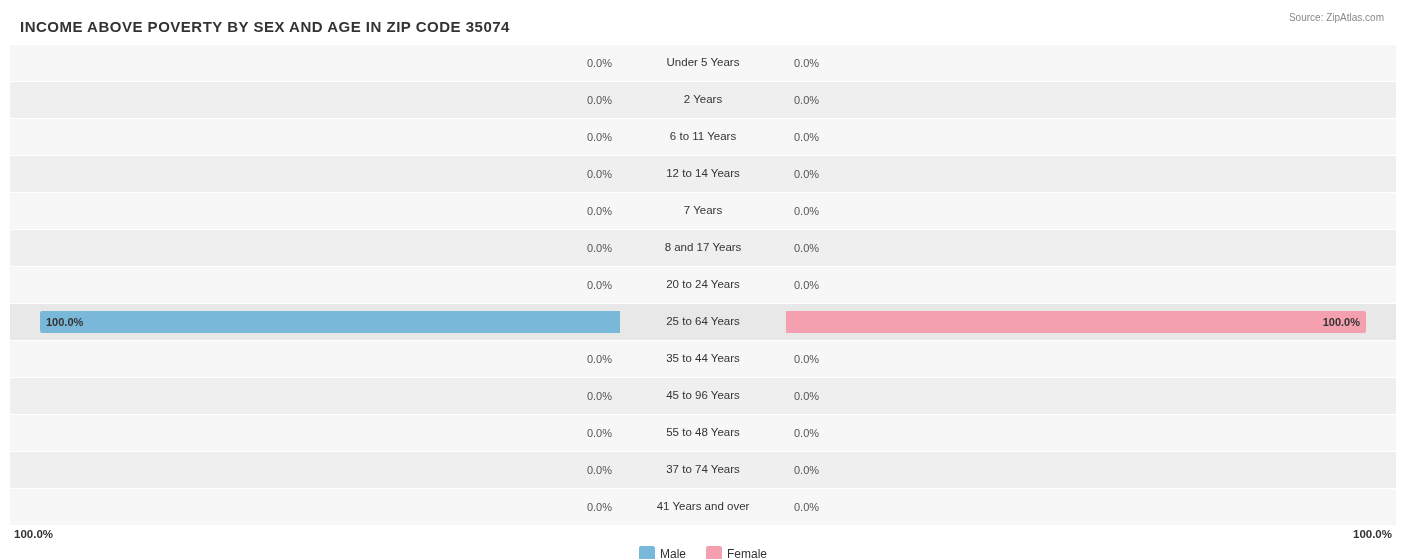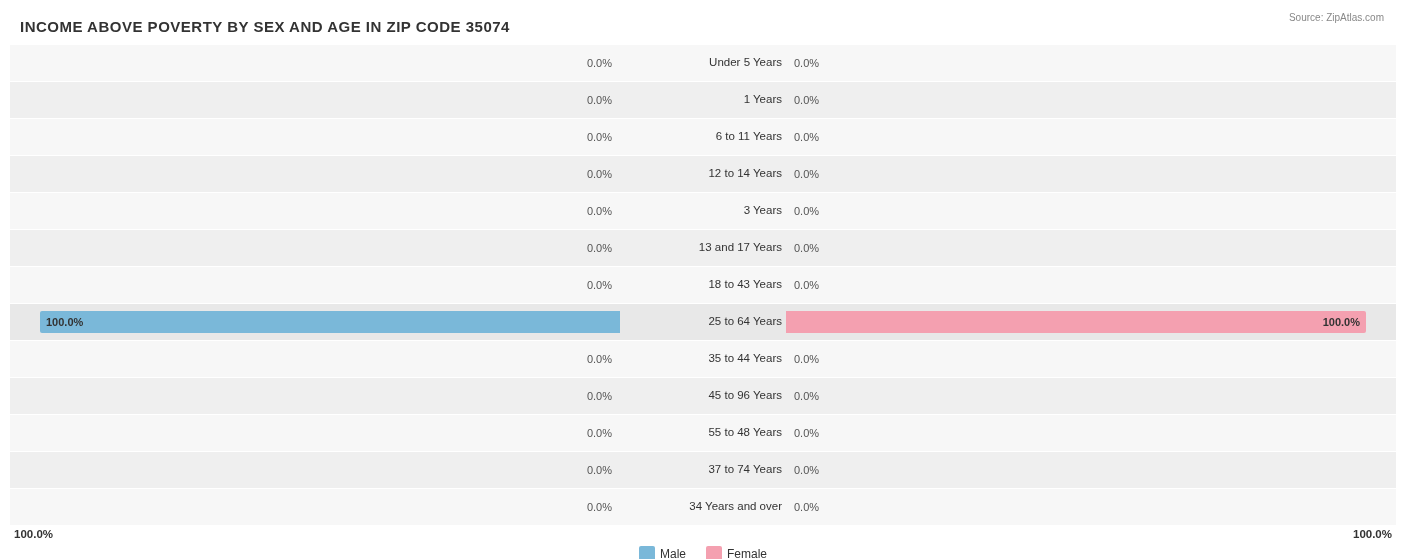--- a/index.html
+++ b/index.html
@@ -65,21 +65,21 @@
     .right-section {
       width: 620px;
       display: flex;
       align-items: center;
       justify-content: flex-start;
       height: 100%;
       position: relative;
     }
     .center-label {
       width: 166px;
-      text-align: right;
+      text-align: center;
       font-size: 11.5px;
       color: #333;
       font-weight: normal;
       z-index: 2;
       flex-shrink: 0;
       line-height: 1.2;
       padding: 0 4px;
     }
     .bar-blue {
       height: 22px;
@@ -177,21 +177,21 @@
         <div class="right-section">
           <div class="bar-pink zero-bar"></div>
           <span class="bar-value-right">0.0%</span>
         </div>
       </div>
       <div class="bar-row">
         <div class="left-section">
           <span class="bar-value-left">0.0%</span>
           <div class="bar-blue zero-bar"></div>
         </div>
-        <div class="center-label">1 Years</div>
+        <div class="center-label">2 Years</div>
         <div class="right-section">
           <div class="bar-pink zero-bar"></div>
           <span class="bar-value-right">0.0%</span>
         </div>
       </div>
       <div class="bar-row">
         <div class="left-section">
           <span class="bar-value-left">0.0%</span>
           <div class="bar-blue zero-bar"></div>
         </div>
@@ -210,43 +210,43 @@
         <div class="right-section">
           <div class="bar-pink zero-bar"></div>
           <span class="bar-value-right">0.0%</span>
         </div>
       </div>
       <div class="bar-row">
         <div class="left-section">
           <span class="bar-value-left">0.0%</span>
           <div class="bar-blue zero-bar"></div>
         </div>
-        <div class="center-label">3 Years</div>
-        <div class="right-section">
-          <div class="bar-pink zero-bar"></div>
-          <span class="bar-value-right">0.0%</span>
-        </div>
-      </div>
-      <div class="bar-row">
-        <div class="left-section">
-          <span class="bar-value-left">0.0%</span>
-          <div class="bar-blue zero-bar"></div>
-        </div>
-        <div class="center-label">13 and 17 Years</div>
-        <div class="right-section">
-          <div class="bar-pink zero-bar"></div>
-          <span class="bar-value-right">0.0%</span>
-        </div>
-      </div>
-      <div class="bar-row">
-        <div class="left-section">
-          <span class="bar-value-left">0.0%</span>
-          <div class="bar-blue zero-bar"></div>
-        </div>
-        <div class="center-label">18 to 43 Years</div>
+        <div class="center-label">7 Years</div>
+        <div class="right-section">
+          <div class="bar-pink zero-bar"></div>
+          <span class="bar-value-right">0.0%</span>
+        </div>
+      </div>
+      <div class="bar-row">
+        <div class="left-section">
+          <span class="bar-value-left">0.0%</span>
+          <div class="bar-blue zero-bar"></div>
+        </div>
+        <div class="center-label">8 and 17 Years</div>
+        <div class="right-section">
+          <div class="bar-pink zero-bar"></div>
+          <span class="bar-value-right">0.0%</span>
+        </div>
+      </div>
+      <div class="bar-row">
+        <div class="left-section">
+          <span class="bar-value-left">0.0%</span>
+          <div class="bar-blue zero-bar"></div>
+        </div>
+        <div class="center-label">20 to 24 Years</div>
         <div class="right-section">
           <div class="bar-pink zero-bar"></div>
           <span class="bar-value-right">0.0%</span>
         </div>
       </div>
       <div class="bar-row highlight">
         <div class="left-section">
           <div class="bar-blue" style="width: 580px;">
             <span class="bar-value-inside-left">100.0%</span>
           </div>
@@ -300,21 +300,21 @@
         <div class="right-section">
           <div class="bar-pink zero-bar"></div>
           <span class="bar-value-right">0.0%</span>
         </div>
       </div>
       <div class="bar-row">
         <div class="left-section">
           <span class="bar-value-left">0.0%</span>
           <div class="bar-blue zero-bar"></div>
         </div>
-        <div class="center-label">34 Years and over</div>
+        <div class="center-label">41 Years and over</div>
         <div class="right-section">
           <div class="bar-pink zero-bar"></div>
           <span class="bar-value-right">0.0%</span>
         </div>
       </div>
     </div>
 
   <div class="bottom-values">
     <span class="bottom-left">100.0%</span>
     <span class="bottom-right">100.0%</span>

